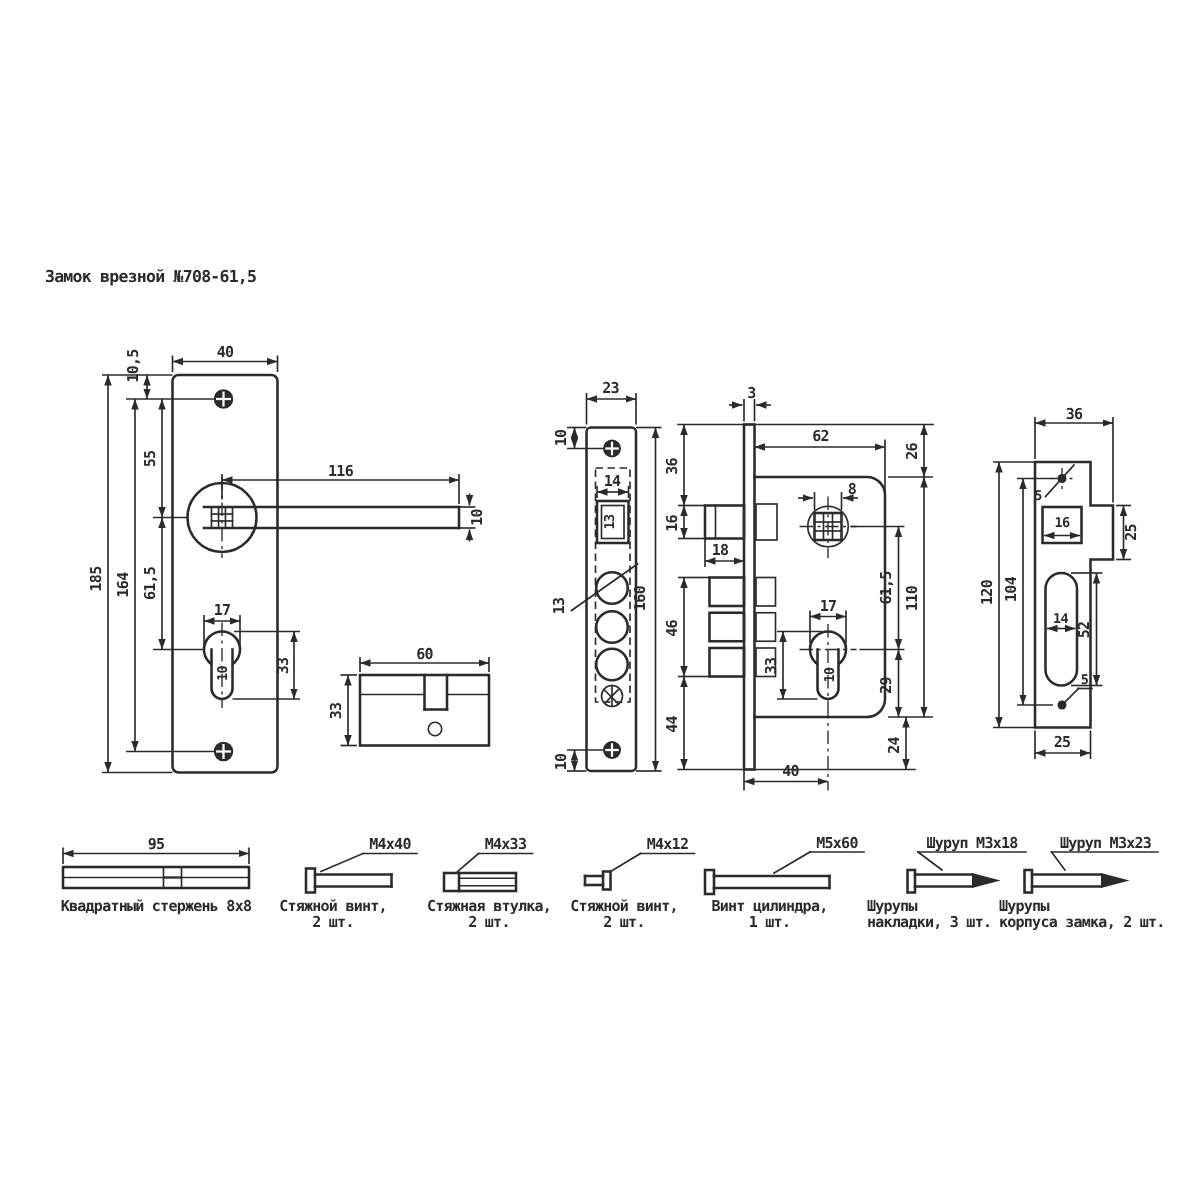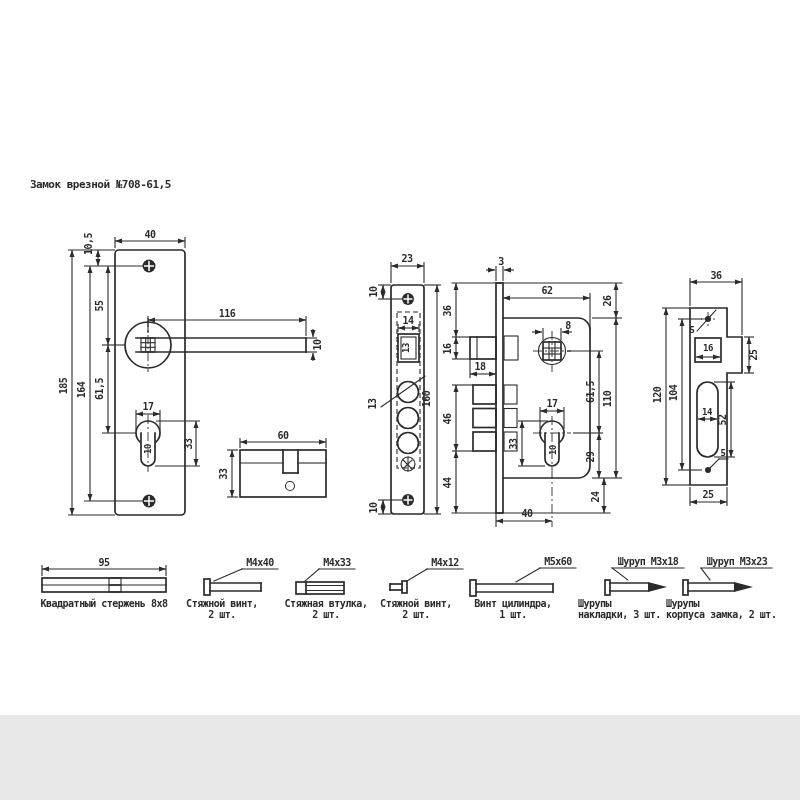--- a/index.html
+++ b/index.html
@@ -1,16 +1,16 @@
 <!DOCTYPE html>
 <html><head>
 <meta charset="utf-8">
 <style>
   html,body{margin:0;padding:0;background:#e8e8e8;}
-  #stage{width:800px;height:715px;background:#ffffff;position:relative;margin:0 auto;
+  #stage{width:800px;height:800px;background:#ffffff;position:relative;margin:0 auto;
          font-family:"DejaVu Sans Mono","Liberation Mono",monospace;}
   svg{display:block;}
   .ln{stroke:#2b2b2b;stroke-width:1.7;fill:none;stroke-linecap:square;}
   .lnw{stroke:#2b2b2b;stroke-width:1.7;fill:#ffffff;stroke-linecap:square;}
   .lt{stroke:#2b2b2b;stroke-width:1.1;fill:none;stroke-linecap:square;}
   .dim{stroke:#2b2b2b;stroke-width:1.1;fill:none;}
   .ext{stroke:#2b2b2b;stroke-width:1.1;fill:none;}
   .dash{stroke:#2b2b2b;stroke-width:1.1;fill:none;stroke-dasharray:5 3;}
   .cl{stroke:#2b2b2b;stroke-width:0.9;fill:none;stroke-dasharray:9 3 2 3;}
   .fl{fill:#2b2b2b;stroke:none;}

